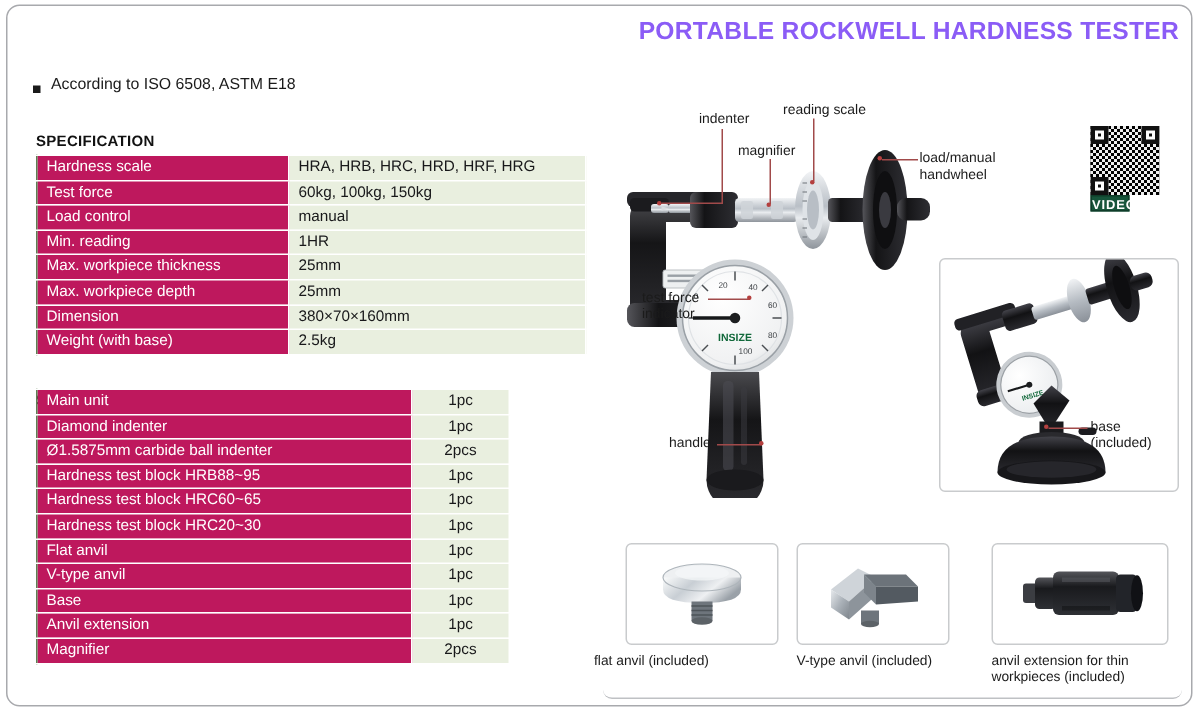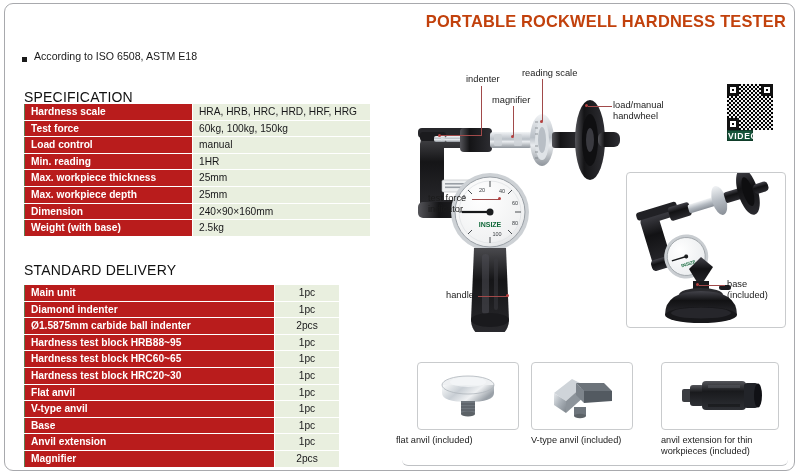--- a/index.html
+++ b/index.html
@@ -28,21 +28,21 @@
   
   #title-block {
     position: absolute;
     right: 14px; top: 12px;
     width: 500px;
     text-align: right;
   }
   #title-block .t-line {
     font-size: 16.4px;
     font-weight: bold;
-    color: #c2410c;
+    color: #8b5cf6;
     letter-spacing: 0.2px;
     line-height: 19px;
     white-space: nowrap;
   }
 
   
   #standards {
     position: absolute;
     left: 22px; top: 50px;
     font-size: 10.6px;
@@ -53,22 +53,22 @@
   }
   #standards .sq {
     width: 5px; height: 5px;
     background: #1a1a1a;
     display: inline-block;
   }
 
   
   .sec-head {
     position: absolute;
-    font-size: 14px;
-    font-weight: normal;
+    font-size: 10px;
+    font-weight: bold;
     color: #111;
     letter-spacing: 0.2px;
   }
   #spec-head { left: 24px; top: 89px; }
   #deliv-head { left: 24px; top: 262px; }
 
   
   table.grid {
     position: absolute;
     border-collapse: collapse;
@@ -76,40 +76,40 @@
   }
   table.grid td {
     border: 1px solid #ffffff;
     padding: 0 6px;
     height: 15.6px;
     line-height: 15.6px;
     white-space: nowrap;
     vertical-align: middle;
   }
   table.grid td.k {
-    background: #b91c1c;
+    background: #be185d;
     color: #ffffff;
-    font-weight: bold;
+    font-weight: normal;
     border-left: 1px solid #5d7f52;
     margin-top: 13px;
   }
   table.grid td.v {
     background: #e9efdf;
     color: #18181a;
   }
   table.grid td.vc {
     background: #e9efdf;
     color: #18181a;
     text-align: center;
   }
   #spec-table { left: 24px; top: 103px; }
   #spec-table td.k { width: 168px; }
-  #spec-table td.v { width: 178px; }
-
-  #deliv-table { left: 24px; top: 284px; }
+  #spec-table td.v { width: 198px; }
+
+  #deliv-table { left: 24px; top: 259px; }
   #deliv-table td.k { width: 250px; }
   #deliv-table td.vc { width: 65px; }
 
   
   #qr-wrap {
     position: absolute;
     left: 727px; top: 84px;
     width: 46px;
   }
   #qr {
@@ -263,21 +263,21 @@
     <tr>
       <td class="k">Max. workpiece thickness</td>
       <td class="v">25mm</td>
     </tr>
     <tr>
       <td class="k">Max. workpiece depth</td>
       <td class="v">25mm</td>
     </tr>
     <tr>
       <td class="k">Dimension</td>
-      <td class="v">240×90×160mm</td>
+      <td class="v">380×70×160mm</td>
     </tr>
     <tr>
       <td class="k">Weight (with base)</td>
       <td class="v">2.5kg</td>
     </tr>
   </tbody>
     </table>
 
   <div class="sec-head" id="deliv-head">STANDARD DELIVERY</div>
   <table class="grid" id="deliv-table">

